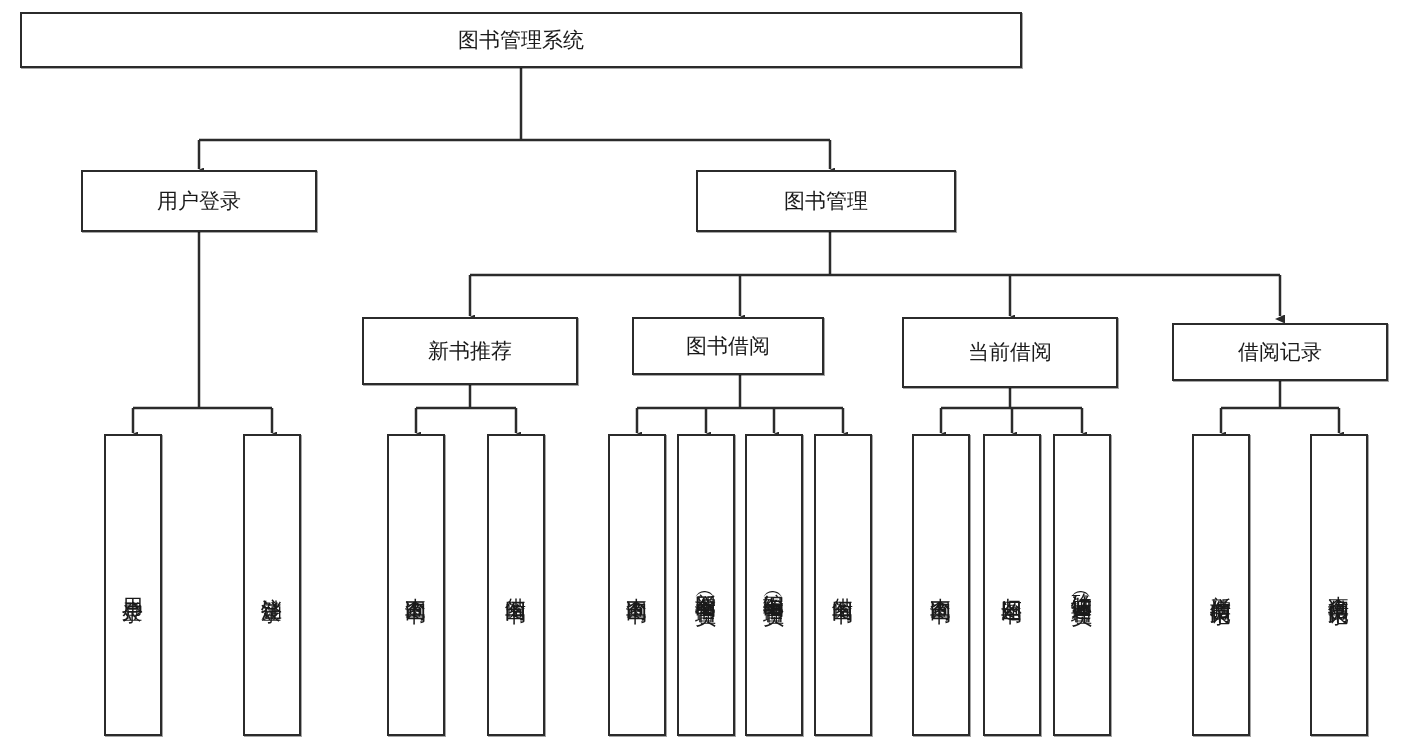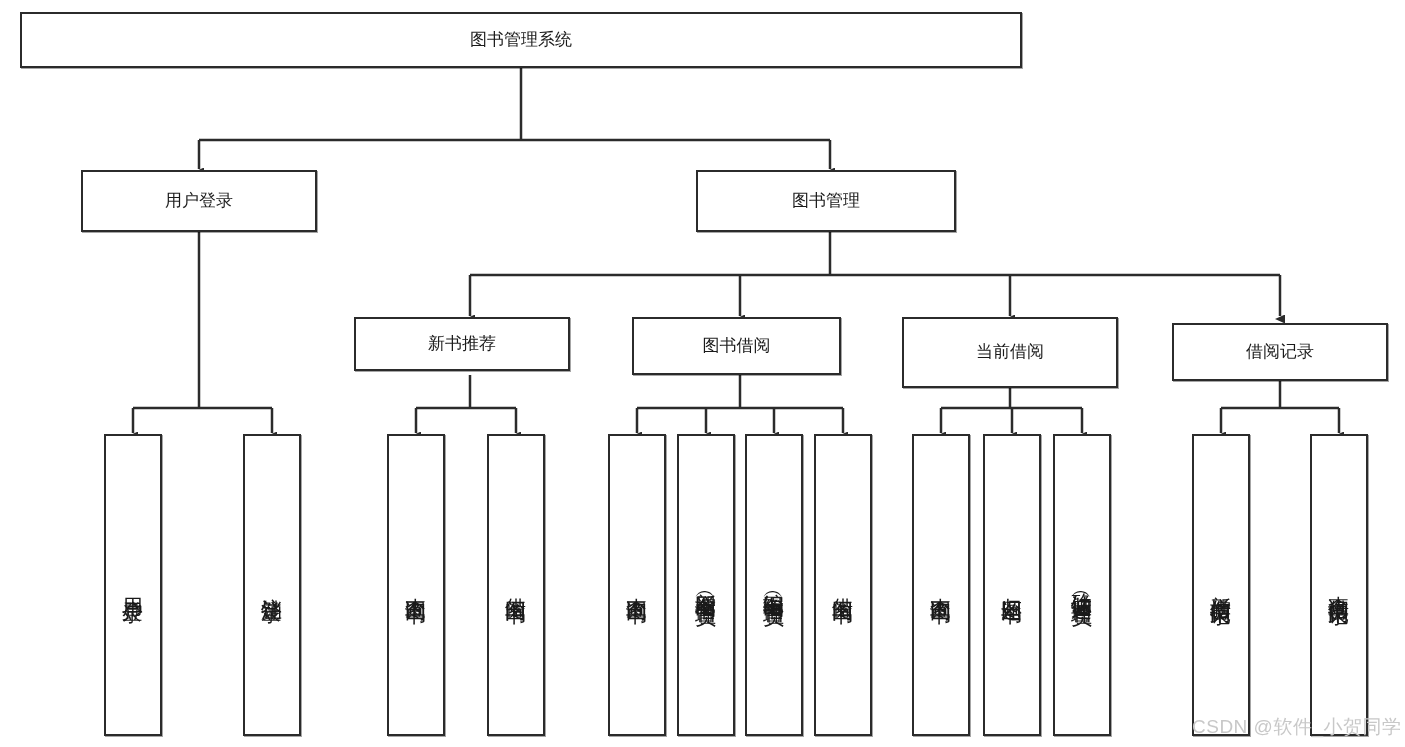--- a/index.html
+++ b/index.html
@@ -35,21 +35,21 @@
     box-shadow: 1px 1px 0 rgba(0,0,0,0.35);
   }
   .node-label {
     color: #1a1a1a;
     text-align: center;
     line-height: 1.18;
     white-space: nowrap;
   }
   .node-root > .node-label,
   .node-mid > .node-label {
-    font-size: 17px;
+    font-size: 21px;
   }
   .node-leaf {
     align-items: center;
   }
   .node-leaf > .node-label {
     writing-mode: vertical-rl;
     text-orientation: upright;
     font-size: 21px;
     letter-spacing: 2px;
     line-height: 1.0;
@@ -114,24 +114,24 @@
   <div id="node-layer">
       <div class="node-box node-root" style="left: 20px; top: 12px; width: 1002px; height: 56px;">
         <span class="node-label">图书管理系统</span>
       </div>
       <div class="node-box node-mid" style="left: 81px; top: 170px; width: 236px; height: 62px;">
         <span class="node-label">用户登录</span>
       </div>
       <div class="node-box node-mid" style="left: 696px; top: 170px; width: 260px; height: 62px;">
         <span class="node-label">图书管理</span>
       </div>
-      <div class="node-box node-mid" style="left: 354px; top: 317px; width: 216px; height: 54px;">
+      <div class="node-box node-mid" style="left: 362px; top: 317px; width: 216px; height: 68px;">
         <span class="node-label">新书推荐</span>
       </div>
-      <div class="node-box node-mid" style="left: 632px; top: 317px; width: 209px; height: 58px;">
+      <div class="node-box node-mid" style="left: 632px; top: 317px; width: 192px; height: 58px;">
         <span class="node-label">图书借阅</span>
       </div>
       <div class="node-box node-mid" style="left: 902px; top: 317px; width: 216px; height: 71px;">
         <span class="node-label">当前借阅</span>
       </div>
       <div class="node-box node-mid" style="left: 1172px; top: 317px; width: 216px; height: 58px; margin-top: 6px;">
         <span class="node-label">借阅记录</span>
       </div>
       <div class="node-box node-leaf" style="left: 104px; top: 434px; width: 58px; height: 302px;">
         <span class="node-label">用户登录</span>
@@ -167,15 +167,14 @@
         <span class="node-label">确认归还（管理员）</span>
       </div>
       <div class="node-box node-leaf" style="left: 1192px; top: 434px; width: 58px; height: 302px;">
         <span class="node-label">新增借阅记录</span>
       </div>
       <div class="node-box node-leaf" style="left: 1310px; top: 434px; width: 58px; height: 302px;">
         <span class="node-label">查询借阅记录</span>
       </div>
     </div>
 
-  <div class="watermark" style="left: 1192px; top: 714px; color: rgb(200, 200, 200);">CSDN @软件_小贺同学</div>
 
 </div>
 
 </body></html>

